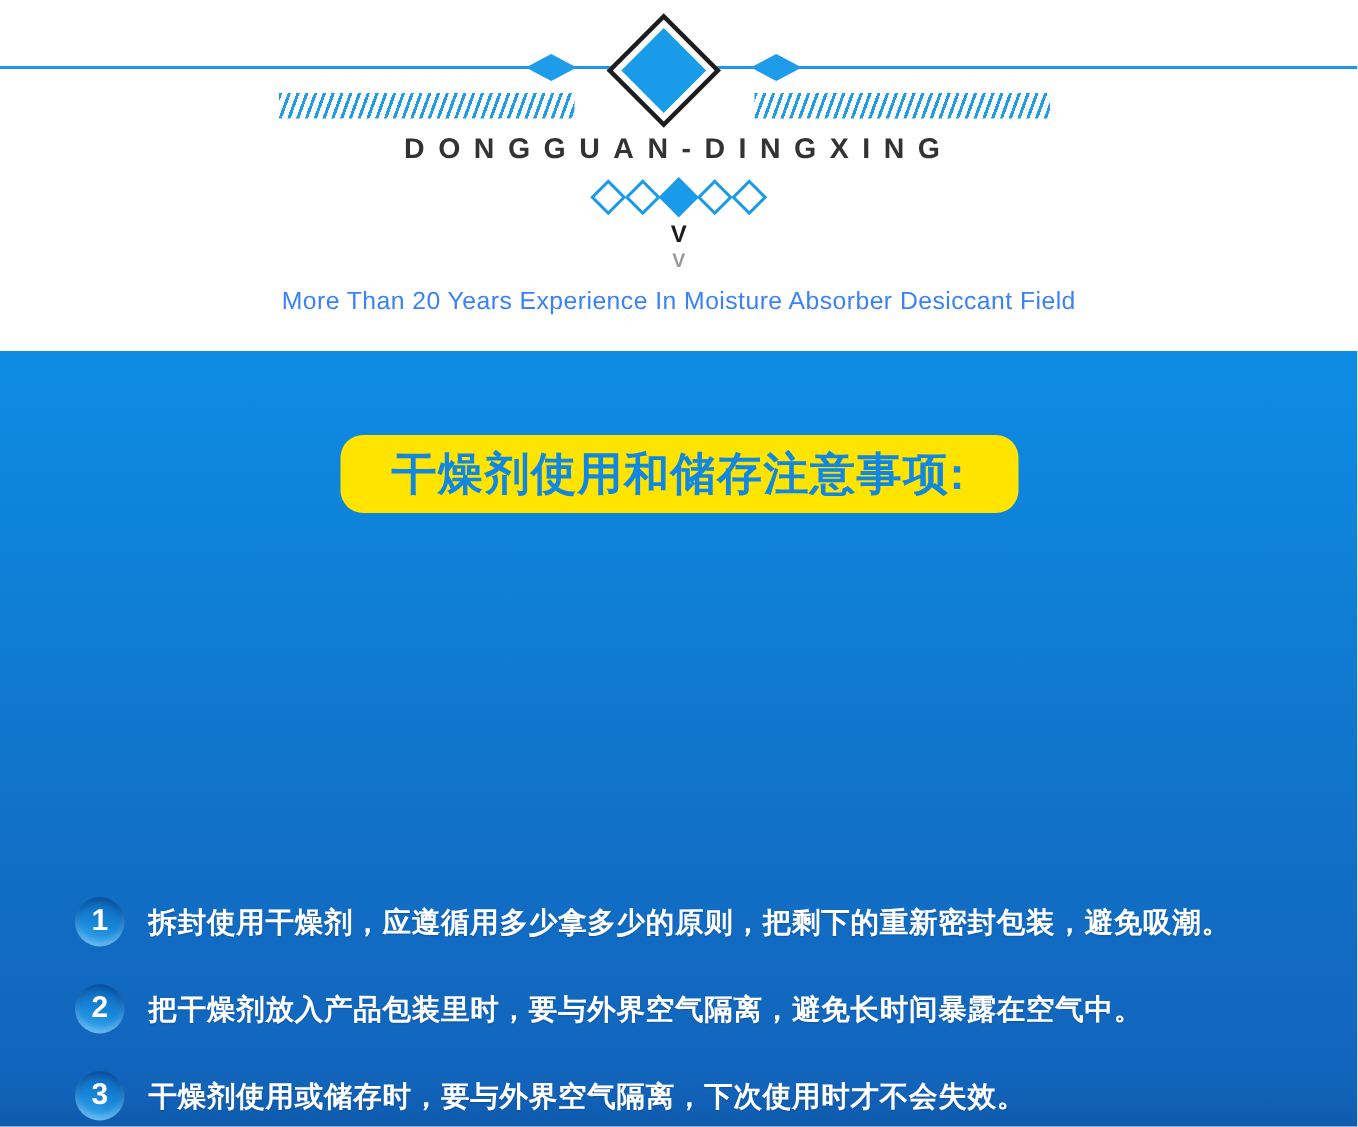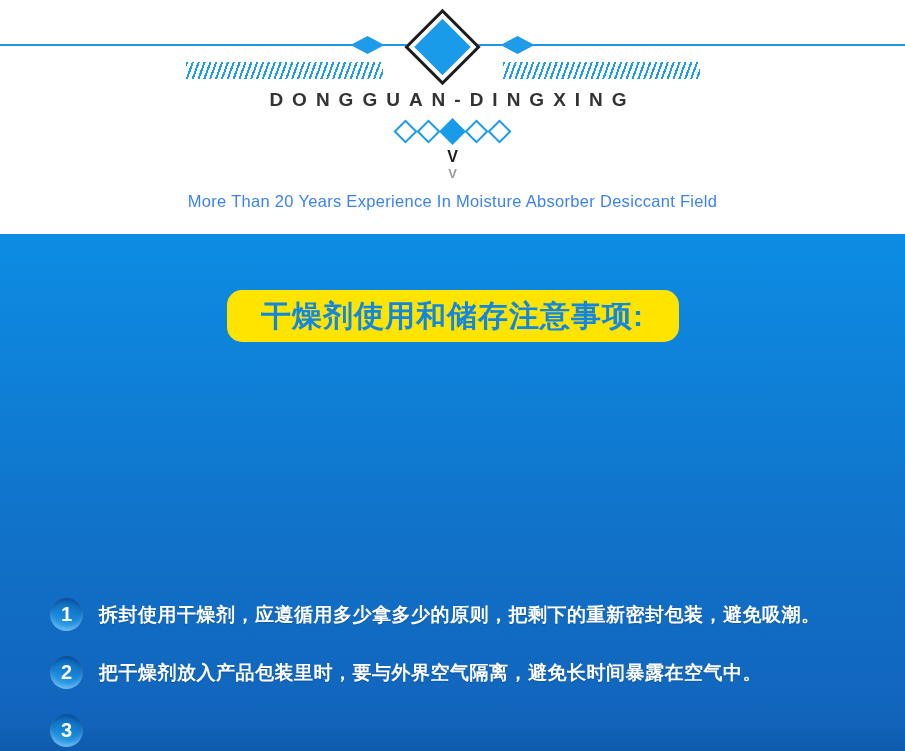--- a/index.html
+++ b/index.html
@@ -99,16 +99,17 @@
     <div class="row">
       <div class="badge">1</div>
       <div class="row-text">拆封使用干燥剂，应遵循用多少拿多少的原则，把剩下的重新密封包装，避免吸潮。</div>
     </div>
     <div class="row">
       <div class="badge">2</div>
       <div class="row-text">把干燥剂放入产品包装里时，要与外界空气隔离，避免长时间暴露在空气中。</div>
     </div>
     <div class="row">
       <div class="badge">3</div>
+      <div class="row-text">干燥剂使用或储存时，要与外界空气隔离，下次使用时才不会失效。</div>
     </div>
 
   </div>
 </div>
 
 </body></html>

